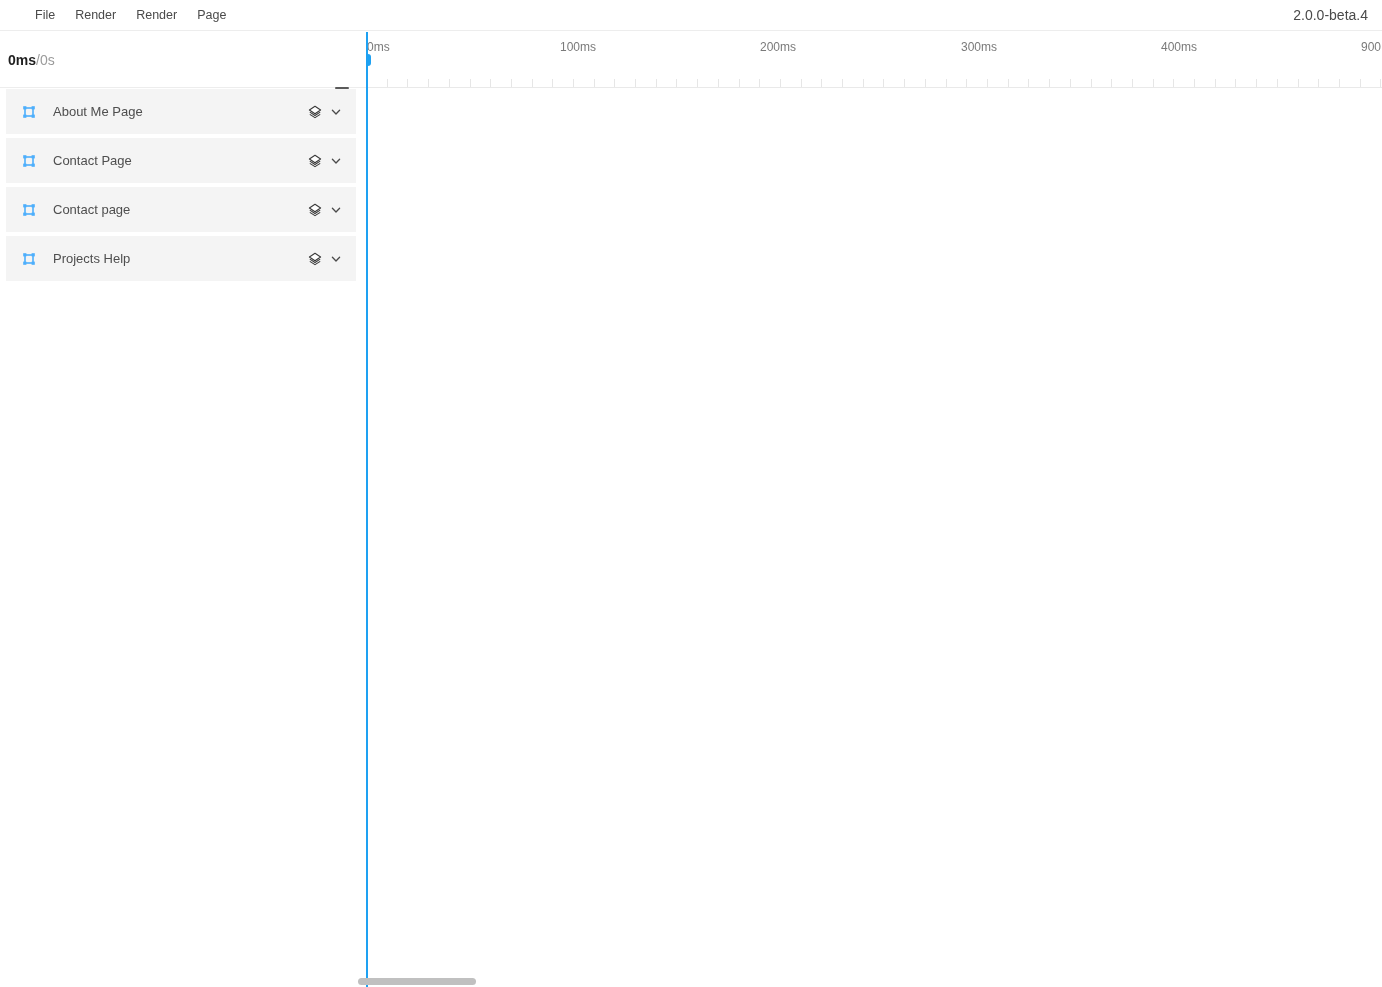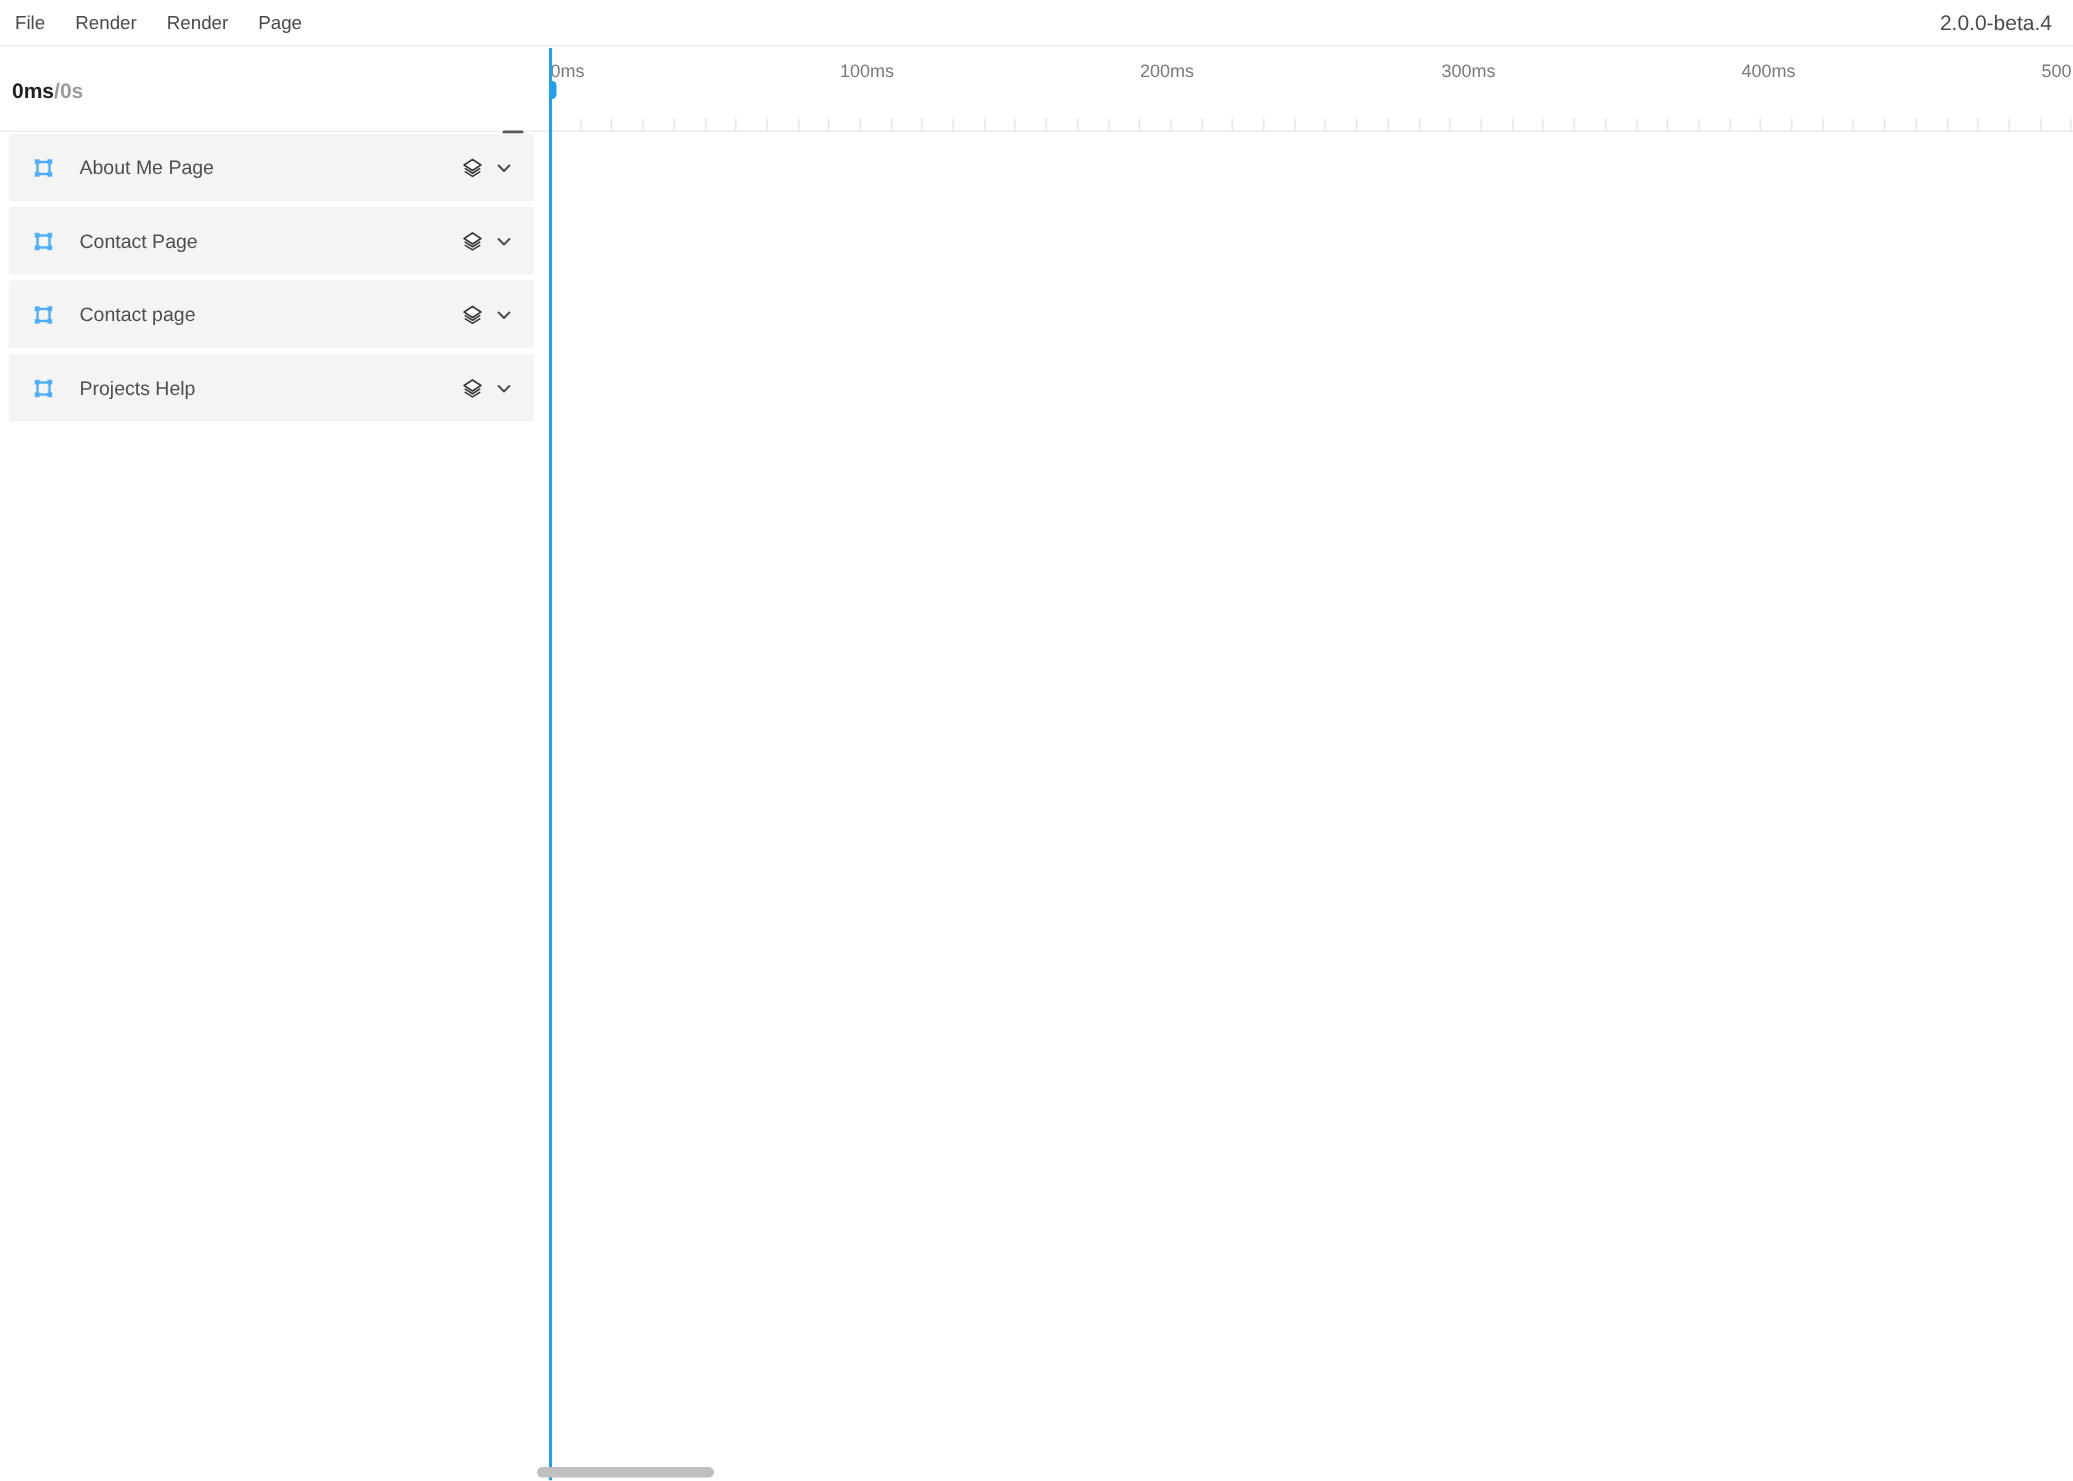--- a/index.html
+++ b/index.html
@@ -25,20 +25,21 @@
     background: #ffffff;
     border-bottom: 1px solid #ededed;
     display: flex;
     align-items: center;
     box-sizing: border-box;
   }
   .menu-items {
     display: flex;
     align-items: center;
     height: 100%;
+    margin-left: 25px;
   }
   .menu-item {
     font-size: 12.5px;
     color: #4a4a4a;
     padding: 0 10px;
     line-height: 31px;
     cursor: default;
     white-space: nowrap;
   }
   .version {
@@ -67,21 +68,21 @@
     top: 20px;
     font-size: 14px;
     white-space: nowrap;
   }
   .time-cur {
     color: #1f1f1f;
     font-weight: bold;
   }
   .time-total {
     color: #9b9b9b;
-    font-weight: bold;
+    font-weight: normal;
   }
   .sort-icon-btn {
     position: absolute;
     left: 330px;
     top: 48px;
     width: 24px;
     height: 24px;
     display: flex;
     align-items: center;
     justify-content: center;
@@ -384,21 +385,21 @@
 
 </div>
 
 <div class="timeline">
   <div class="ruler">
     <div class="ruler-label" style="left:1px">0ms</div>
     <div class="ruler-label" style="left:194px">100ms</div>
     <div class="ruler-label" style="left:394px">200ms</div>
     <div class="ruler-label" style="left:595px">300ms</div>
     <div class="ruler-label" style="left:795px">400ms</div>
-    <div class="ruler-label" style="left:995px">500</div>
+    <div class="ruler-label" style="left:995px">900</div>
 
     <div class="ruler-ticks" id="ruler-ticks">
         <div class="tick" style="left: 0px;"></div>
         <div class="tick" style="left: 21px;"></div>
         <div class="tick" style="left: 41px;"></div>
         <div class="tick" style="left: 62px;"></div>
         <div class="tick" style="left: 83px;"></div>
         <div class="tick" style="left: 104px;"></div>
         <div class="tick" style="left: 124px;"></div>
         <div class="tick" style="left: 145px;"></div>

